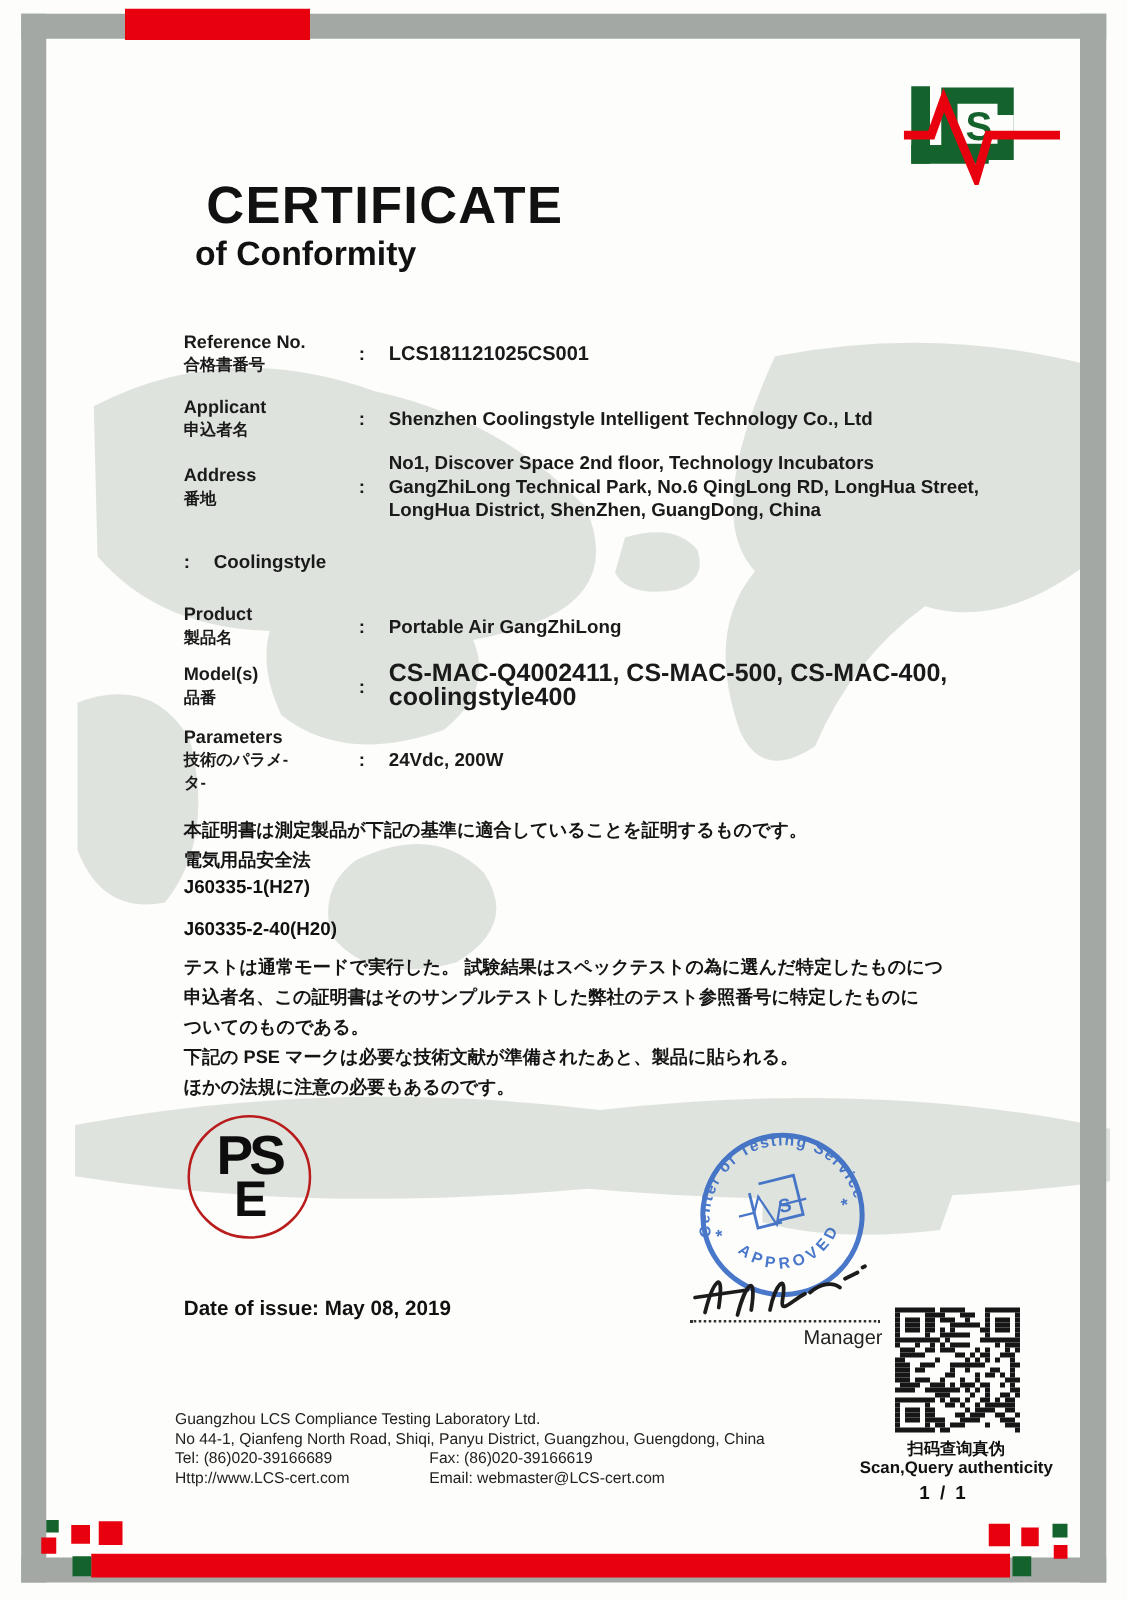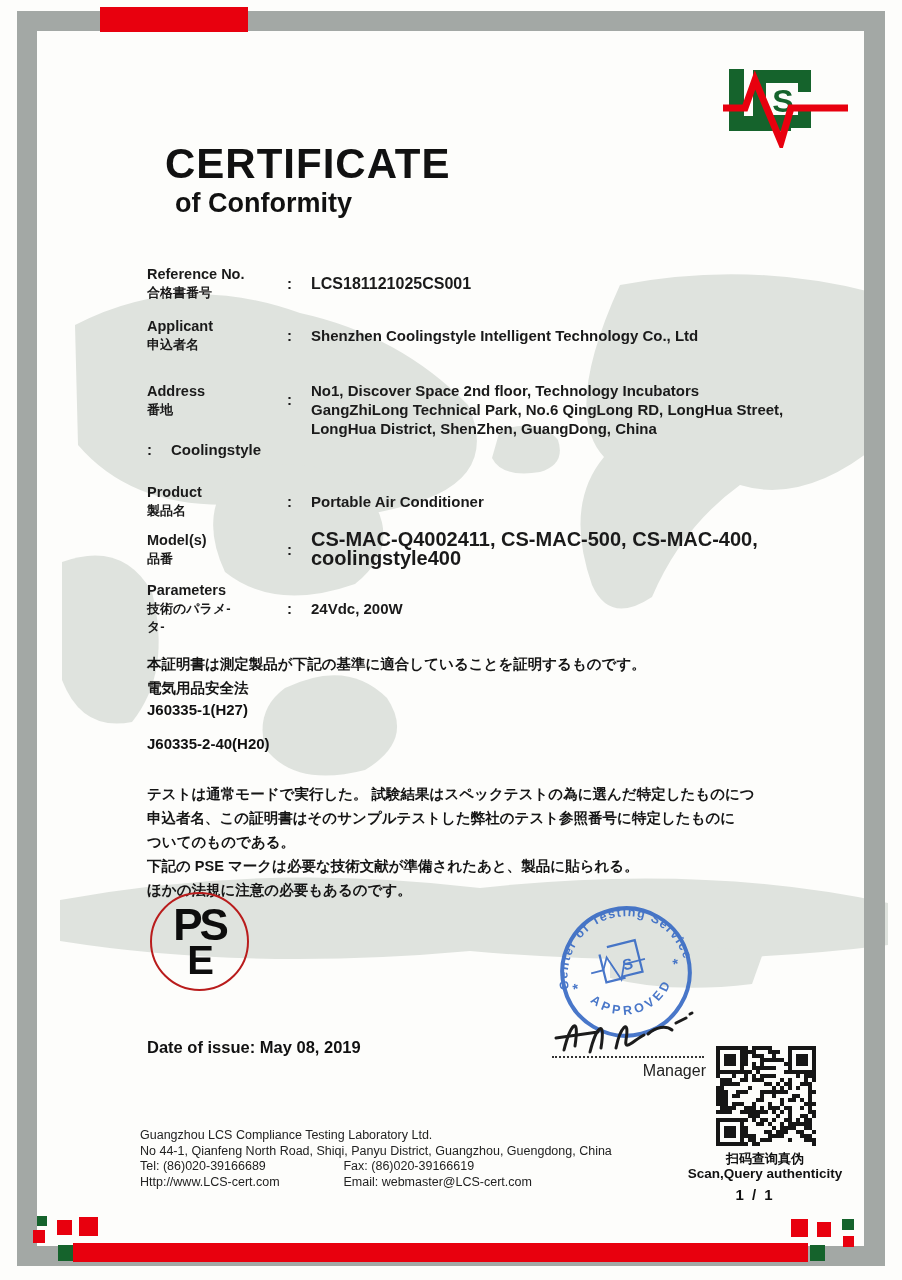--- a/index.html
+++ b/index.html
@@ -2,34 +2,34 @@
 <html><head>
 <meta charset="utf-8">
 <style>
   html,body{margin:0;padding:0;background:#ffffff;}
   #page{
     position:relative;width:902px;height:1280px;margin:0 auto;
     background:#fdfdfb;overflow:hidden;
     font-family:"Liberation Sans", sans-serif;color:#1a1a1a;
   }
   .abs{position:absolute;}
-  .pre{white-space:pre-line;margin-top:20px;}
+  .pre{white-space:pre-line;}
 
   
   .bar{position:absolute;background:#a3a8a5;}
   .sq{position:absolute;}
   .sq.red{background:#e8000e;}
   .sq.green{background:#15632c;}
 
   
   #map{position:absolute;left:0;top:0;}
 
   
   .title1{position:absolute;left:165px;top:140px;font-size:42px;font-weight:bold;letter-spacing:1px;color:#111;}
-  .title2{position:absolute;left:175px;top:188px;font-size:27px;font-weight:bold;color:#111;}
+  .title2{position:absolute;left:156px;top:188px;font-size:27px;font-weight:bold;color:#111;}
 
   
   .field{position:absolute;left:147px;width:640px;display:flex;align-items:center;}
   .f-label{width:140px;flex:0 0 140px;font-size:14.5px;font-weight:bold;line-height:18px;}
   .f-jp{font-size:13px;font-weight:bold;line-height:17px;}
   .f-colon{width:24px;flex:0 0 24px;font-size:15px;font-weight:bold;}
   .f-value{font-size:15px;font-weight:bold;line-height:19px;}
 
   
   .jp{position:absolute;left:147px;font-size:14.5px;font-weight:bold;color:#151515;}
@@ -130,21 +130,21 @@
   </div>
 
   <div class="field" style="top:440px;">
     <div class="f-colon">:</div>
     <div class="f-value">Coolingstyle</div>
   </div>
 
   <div class="field" style="top:483px;">
     <div class="f-label"><span>Product</span><br><span class="f-jp">製品名</span></div>
     <div class="f-colon">:</div>
-    <div class="f-value">Portable Air Conditioner</div>
+    <div class="f-value">Portable Air GangZhiLong</div>
   </div>
 
   <div class="field" style="top:530px;">
     <div class="f-label"><span>Model(s)</span><br><span class="f-jp">品番</span></div>
     <div class="f-colon">:</div>
     <div class="f-value" style="margin-top:0;font-size:20px;">CS-MAC-Q4002411, CS-MAC-500, CS-MAC-400, coolingstyle400</div>
   </div>
 
   <div class="field" style="top:581px;">
     <div class="f-label"><span>Parameters</span><br><span class="f-jp pre">技術のパラメ-

